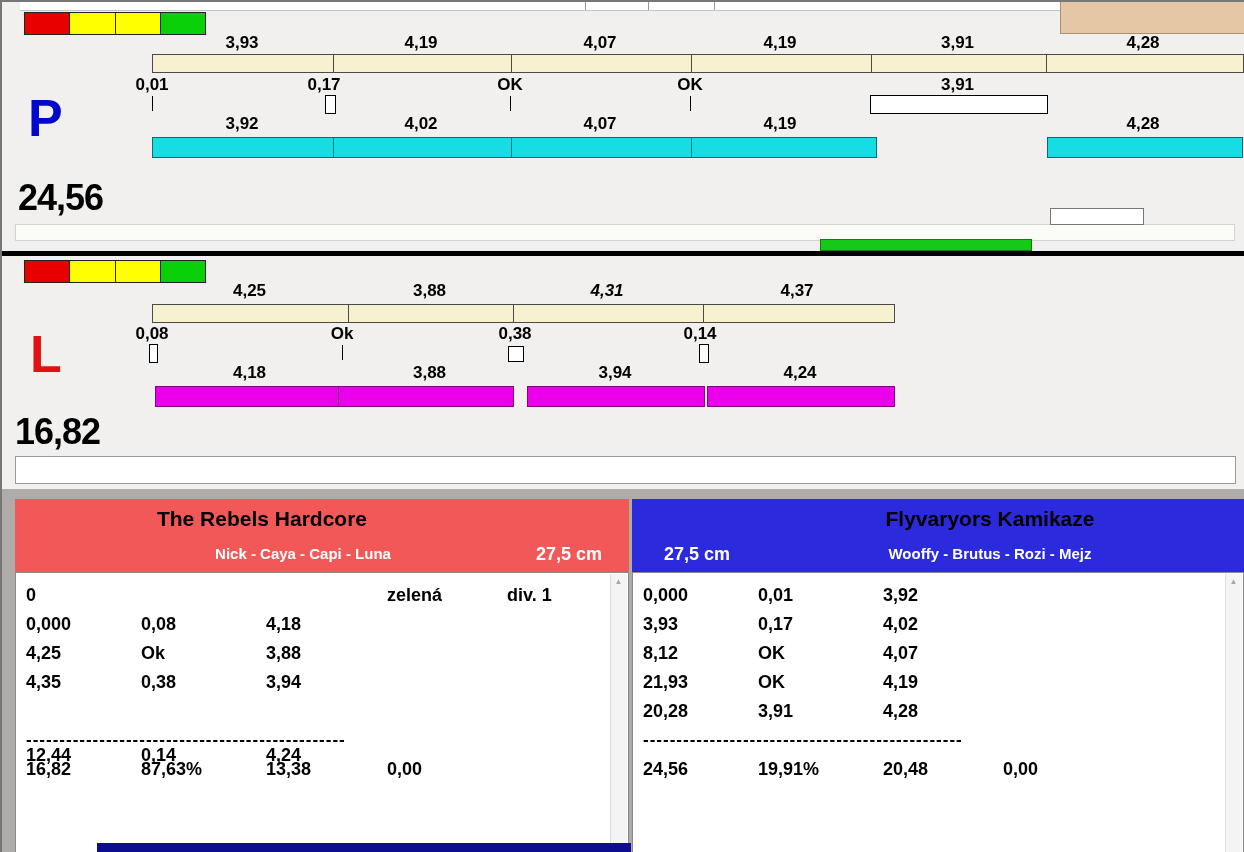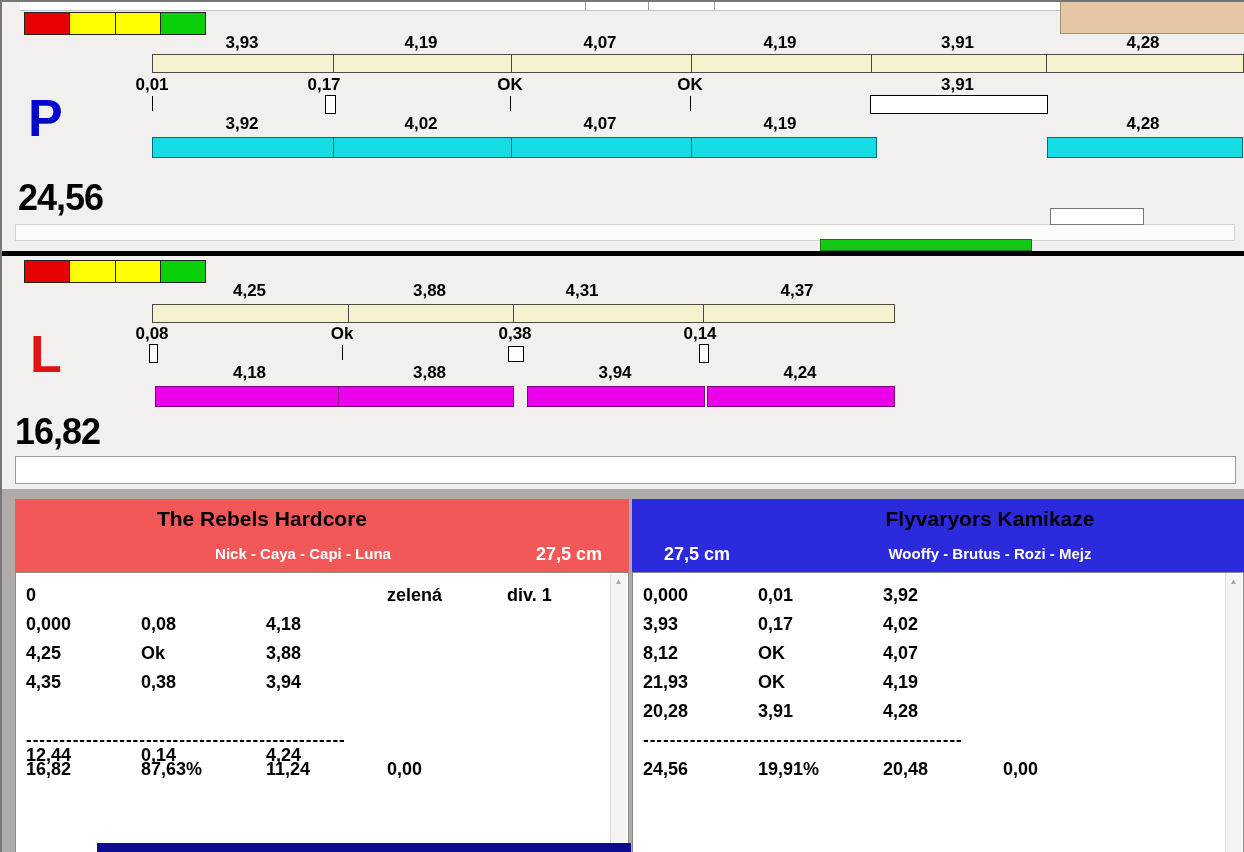--- a/index.html
+++ b/index.html
@@ -121,21 +121,21 @@
   <section class="layer">
     <div class="lights" style="left:22px;top:258px;">
       <i class="light red"></i>
       <i class="light yellow"></i>
       <i class="light yellow"></i>
       <i class="light green"></i>
     </div>
 
     <div class="num-label" style="left:150px;top:279px;width:195px;">4,25</div>
     <div class="num-label" style="left:345px;top:279px;width:165px;">3,88</div>
-    <div class="num-label" style="left:485px;top:279px;width:190px;">4,31</div>
+    <div class="num-label" style="left:510px;top:279px;width:190px;font-style:italic;">4,31</div>
     <div class="num-label" style="left:700px;top:279px;width:190px;">4,37</div>
 
     <div class="cream-bar" style="left:150px;top:302px;width:741px;">
       <i class="vdiv" style="left:195px;"></i>
       <i class="vdiv" style="left:360px;"></i>
       <i class="vdiv" style="left:550px;"></i>
     </div>
 
     <div class="num-label" style="left:118px;top:322px;width:64px;">0,08</div>
     <div class="num-label" style="left:308px;top:322px;width:64px;">Ok</div>
@@ -197,21 +197,21 @@
         </div>
         <div class="trow" style="top:128px;margin-top:44px;">
           <span class="tc" style="left:10px;">12,44</span>
           <span class="tc" style="left:125px;">0,14</span>
           <span class="tc" style="left:250px;">4,24</span>
         </div>
         <div class="sep-row" style="left:10px;top:157px;">------------------------------------------------</div>
         <div class="trow" style="top:186px;">
           <span class="tc" style="left:10px;">16,82</span>
           <span class="tc" style="left:125px;">87,63%</span>
-          <span class="tc" style="left:250px;">11,24</span>
+          <span class="tc" style="left:250px;">13,38</span>
           <span class="tc" style="left:371px;">0,00</span>
         </div>
         <div class="scrollbar">
           <span class="sb-arrow" style="top:3px;">▲</span>
           <span class="sb-arrow" style="bottom:3px;">▼</span>
         </div>
       </div>
     </div>
 
     <div class="team-panel" style="left:630px;top:10px;width:612px;">

